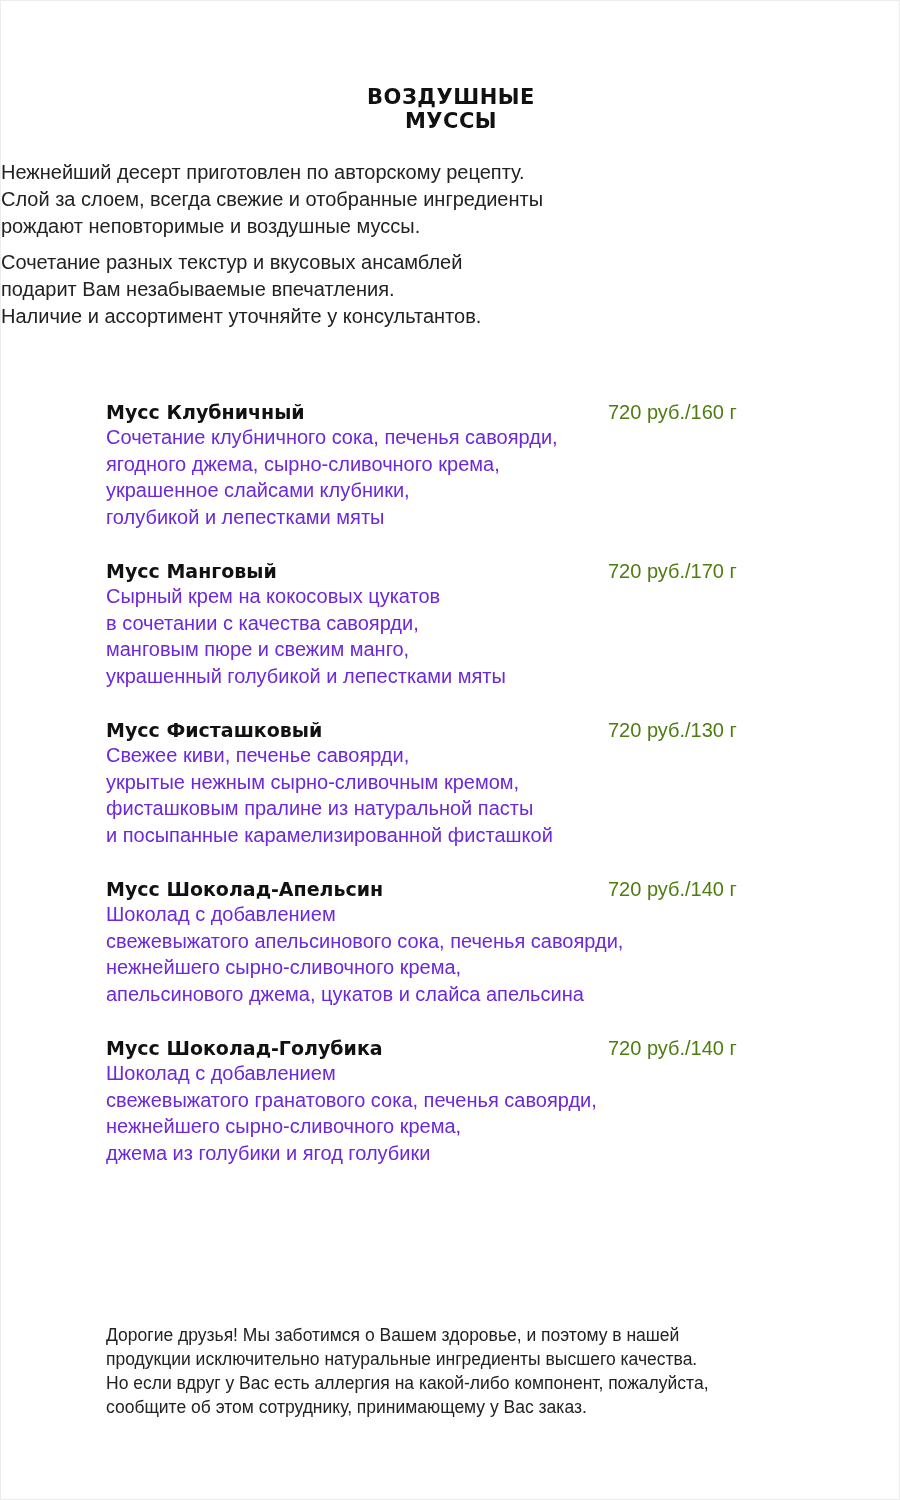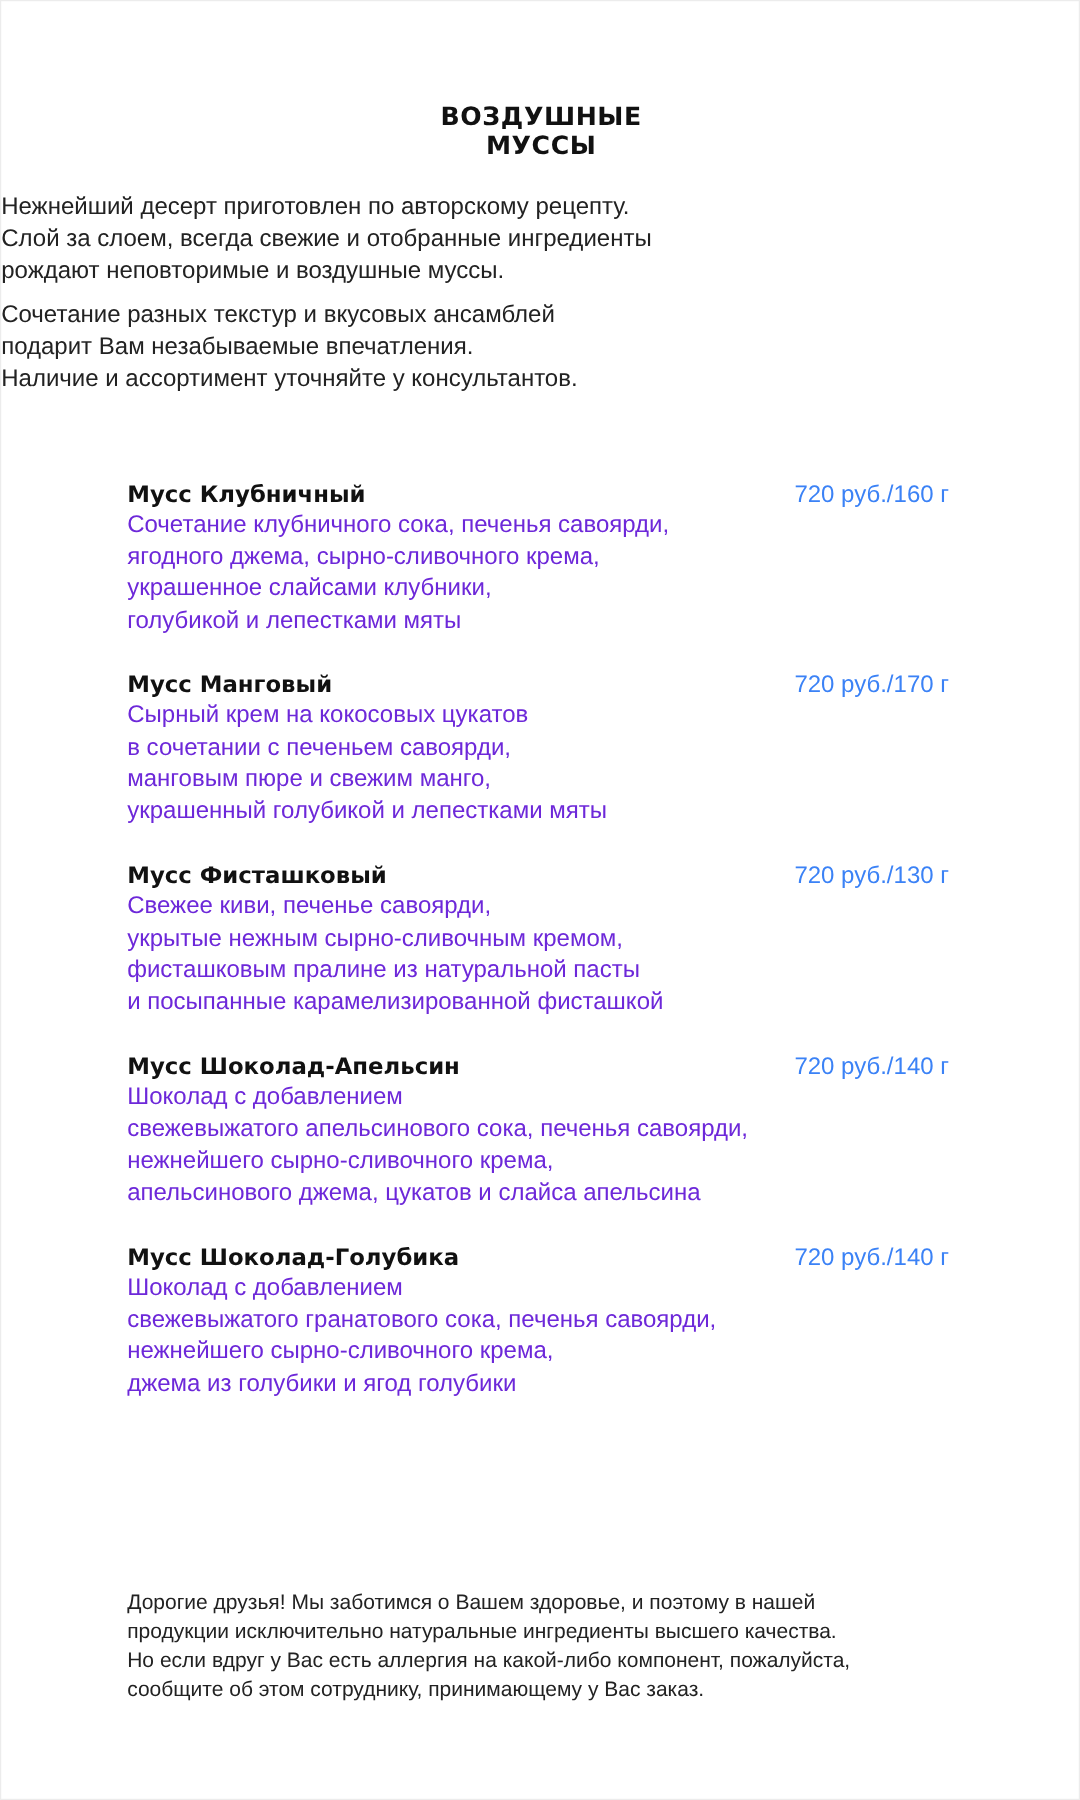--- a/index.html
+++ b/index.html
@@ -62,26 +62,26 @@
       top: 0;
       font-family: "DejaVu Sans", sans-serif;
       font-weight: bold;
       font-size: 19px;
       line-height: 26px;
       color: #111;
       white-space: nowrap;
     }
     .item-price {
       position: absolute;
-      left: 556px;
+      left: 502px;
       top: 0;
       font-family: "Liberation Sans", sans-serif;
       font-size: 20px;
       line-height: 26px;
-      color: #3b82f6;
+      color: #4d7c0f;
       white-space: nowrap;
     }
     .item-desc {
       position: absolute;
       left: 0;
       top: 25px;
       font-family: "Liberation Sans", sans-serif;
       font-size: 20px;
       line-height: 26.5px;
       color: #6d28d9;
@@ -132,21 +132,21 @@
       <span>украшенное слайсами клубники,</span>
       <span>голубикой и лепестками мяты</span>
     </div>
   </div>
 
   <div class="item" style="top:557px;">
     <div class="item-name">Мусс Манговый</div>
     <div class="item-price">720 руб./170 г</div>
     <div class="item-desc">
       <span>Сырный крем на кокосовых цукатов</span>
-      <span>в сочетании с печеньем савоярди,</span>
+      <span>в сочетании с качества савоярди,</span>
       <span>манговым пюре и свежим манго,</span>
       <span>украшенный голубикой и лепестками мяты</span>
     </div>
   </div>
 
   <div class="item" style="top:716px;">
     <div class="item-name">Мусс Фисташковый</div>
     <div class="item-price">720 руб./130 г</div>
     <div class="item-desc">
       <span>Свежее киви, печенье савоярди,</span>

